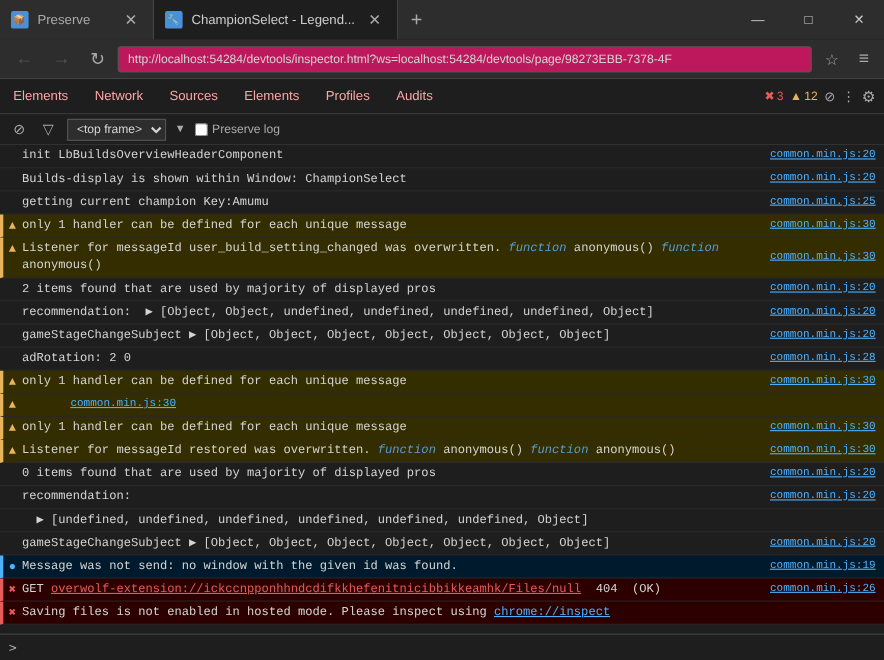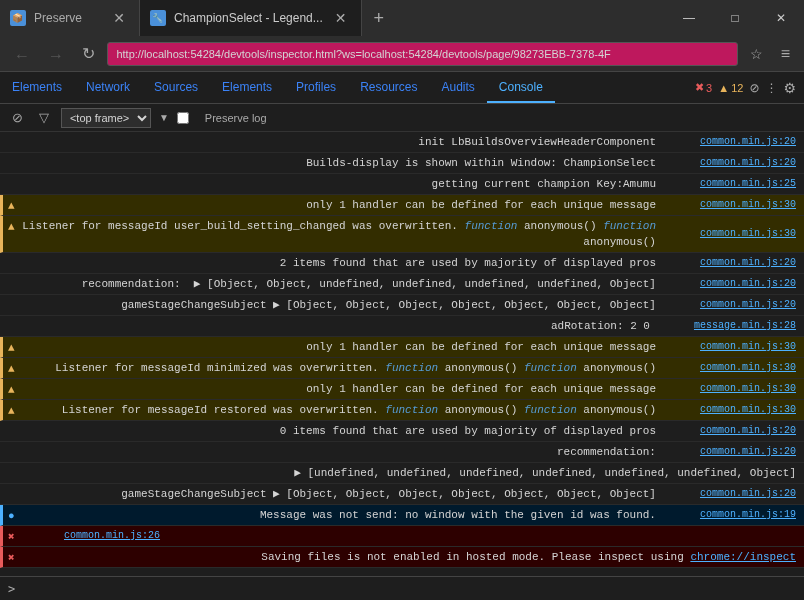--- a/index.html
+++ b/index.html
@@ -18,37 +18,37 @@
     
     .nav-bar { background: #2d2d2d; height: 36px; display: flex; align-items: center; padding: 0 8px; gap: 6px; flex-shrink: 0; border-bottom: 1px solid #444; }
     .nav-btn { color: #aaa; font-size: 16px; cursor: pointer; padding: 4px 6px; border-radius: 3px; }
     .nav-btn.disabled { color: #555; cursor: default; }
     .address-bar { flex: 1; background: #be185d; border: 1px solid #555; border-radius: 3px; height: 24px; padding: 0 8px; color: #d4d4d4; font-size: 11px; display: flex; align-items: center; }
     .star-btn { color: #aaa; font-size: 14px; padding: 0 6px; cursor: pointer; }
     .menu-btn { color: #aaa; font-size: 16px; padding: 0 6px; cursor: pointer; }
 
     
     .devtools-toolbar { background: #1e1e1e; height: 32px; display: flex; align-items: center; border-bottom: 1px solid #444; flex-shrink: 0; }
-    .devtools-tab { padding: 0 12px; height: 100%; display: flex; align-items: center; color: #3b82f6; font-size: 12px; cursor: pointer; border-bottom: 2px solid transparent; }
+    .devtools-tab { padding: 0 12px; height: 100%; display: flex; align-items: center; color: #fca5a5; font-size: 12px; cursor: pointer; border-bottom: 2px solid transparent; }
     .devtools-tab.active { color: #4db1ff; border-bottom: 2px solid #4db1ff; }
     .devtools-right { margin-left: auto; display: flex; align-items: center; gap: 6px; padding-right: 8px; }
     .error-badge { color: #e85b5b; font-size: 11px; display: flex; align-items: center; gap: 2px; }
     .warning-badge { color: #e8b45b; font-size: 11px; display: flex; align-items: center; gap: 2px; }
     .gear-btn { color: #aaa; font-size: 14px; cursor: pointer; }
 
     
     .console-toolbar { background: #1e1e1e; height: 28px; display: flex; align-items: center; padding: 0 8px; gap: 8px; border-bottom: 1px solid #333; flex-shrink: 0; }
     .console-icon-btn { color: #aaa; font-size: 13px; cursor: pointer; padding: 2px 4px; }
     .frame-select { background: #2d2d2d; border: 1px solid #555; color: #d4d4d4; font-size: 11px; height: 20px; padding: 0 4px; }
     .dropdown-arrow { color: #aaa; font-size: 10px; }
-    .preserve-label { display: flex; align-items: flex-start; gap: 16px; color: #aaa; font-size: 11px; cursor: pointer; }
+    .preserve-label { display: flex; align-items: flex-start; gap: 4px; color: #aaa; font-size: 11px; cursor: pointer; }
     .preserve-checkbox { width: 12px; height: 12px; }
 
     
-    .console-content { flex: 1; overflow-y: auto; background: #1e1e1e; font-family: 'Consolas', 'Courier New', monospace; font-size: 11px; text-align: right; }
+    .console-content { flex: 1; overflow-y: auto; background: #1e1e1e; font-family: 'Consolas', 'Courier New', monospace; font-size: 11px; }
     .console-content::-webkit-scrollbar { width: 8px; }
     .console-content::-webkit-scrollbar-track { background: #2d2d2d; }
     .console-content::-webkit-scrollbar-thumb { background: #555; }
     .log-row { display: flex; align-items: flex-start; padding: 2px 8px 2px 20px; border-bottom: 1px solid #2a2a2a; min-height: 18px; line-height: 16px; position: relative; }
     .log-row.warn { background: #332d00; border-left: 3px solid #e8b45b; padding-left: 17px; }
     .log-row.error { background: #2d0000; border-left: 3px solid #e85b5b; padding-left: 17px; }
     .log-row.info { background: #001a2d; border-left: 3px solid #4db1ff; padding-left: 17px; }
     .log-icon { position: absolute; left: 5px; top: 3px; font-size: 11px; }
     .log-icon.warn { color: #e8b45b; }
     .log-icon.error { color: #e85b5b; }
@@ -108,27 +108,21 @@
   <div class="devtools-tab">
       <span>Sources</span>
     </div>
   <div class="devtools-tab">
       <span>Elements</span>
     </div>
   <div class="devtools-tab">
       <span>Profiles</span>
     </div>
   <div class="devtools-tab">
-      <span>Resources</span>
-    </div>
-  <div class="devtools-tab">
       <span>Audits</span>
-    </div>
-  <div class="devtools-tab active">
-      <span>Console</span>
     </div>
   <div class="devtools-right">
     <span class="error-badge">
       <span>✖</span>
       <span>3</span>
     </span>
     <span class="warning-badge">
       <span>▲</span>
       <span>12</span>
     </span>
@@ -181,30 +175,29 @@
     <div class="log-row ">
       <span class="log-text">recommendation:  ▶ [Object, Object, undefined, undefined, undefined, undefined, Object]</span>
       <span class="log-source"><a href="#">common.min.js:20</a></span>
     </div>
     <div class="log-row ">
       <span class="log-text">gameStageChangeSubject ▶ [Object, Object, Object, Object, Object, Object, Object]</span>
       <span class="log-source"><a href="#">common.min.js:20</a></span>
     </div>
     <div class="log-row ">
       <span class="log-text">adRotation: 2 0</span>
-      <span class="log-source"><a href="#">message.min.js:28</a></span>
+      <span class="log-source"><a href="#">common.min.js:28</a></span>
     </div>
     <div class="log-row warn">
       <span class="log-icon warn">▲</span>
       <span class="log-text">only 1 handler can be defined for each unique message</span>
       <span class="log-source"><a href="#">common.min.js:30</a></span>
     </div>
     <div class="log-row warn">
       <span class="log-icon warn">▲</span>
-      <span class="log-text">Listener for messageId minimized was overwritten. <span class="keyword">function</span> anonymous() <span class="keyword">function</span> anonymous()</span>
       <span class="log-source"><a href="#">common.min.js:30</a></span>
     </div>
     <div class="log-row warn">
       <span class="log-icon warn">▲</span>
       <span class="log-text">only 1 handler can be defined for each unique message</span>
       <span class="log-source"><a href="#">common.min.js:30</a></span>
     </div>
     <div class="log-row warn">
       <span class="log-icon warn">▲</span>
       <span class="log-text">Listener for messageId restored was overwritten. <span class="keyword">function</span> anonymous() <span class="keyword">function</span> anonymous()</span>
@@ -225,20 +218,21 @@
       <span class="log-text">gameStageChangeSubject ▶ [Object, Object, Object, Object, Object, Object, Object]</span>
       <span class="log-source"><a href="#">common.min.js:20</a></span>
     </div>
     <div class="log-row info">
       <span class="log-icon info">●</span>
       <span class="log-text">Message was not send: no window with the given id was found.</span>
       <span class="log-source"><a href="#">common.min.js:19</a></span>
     </div>
     <div class="log-row error">
       <span class="log-icon error">✖</span>
+      <span class="log-text">GET <span class="error-link">overwolf-extension://ickccnpponhhndcdifkkhefenitnicibbikkeamhk/Files/null</span>  404  (OK)</span>
       <span class="log-source"><a href="#">common.min.js:26</a></span>
     </div>
     <div class="log-row error">
       <span class="log-icon error">✖</span>
       <span class="log-text">Saving files is not enabled in hosted mode. Please inspect using <span class="link">chrome://inspect</span></span>
     </div>
   </div>
 
 <div class="input-bar">
   <span class="input-prompt">&gt;</span>

